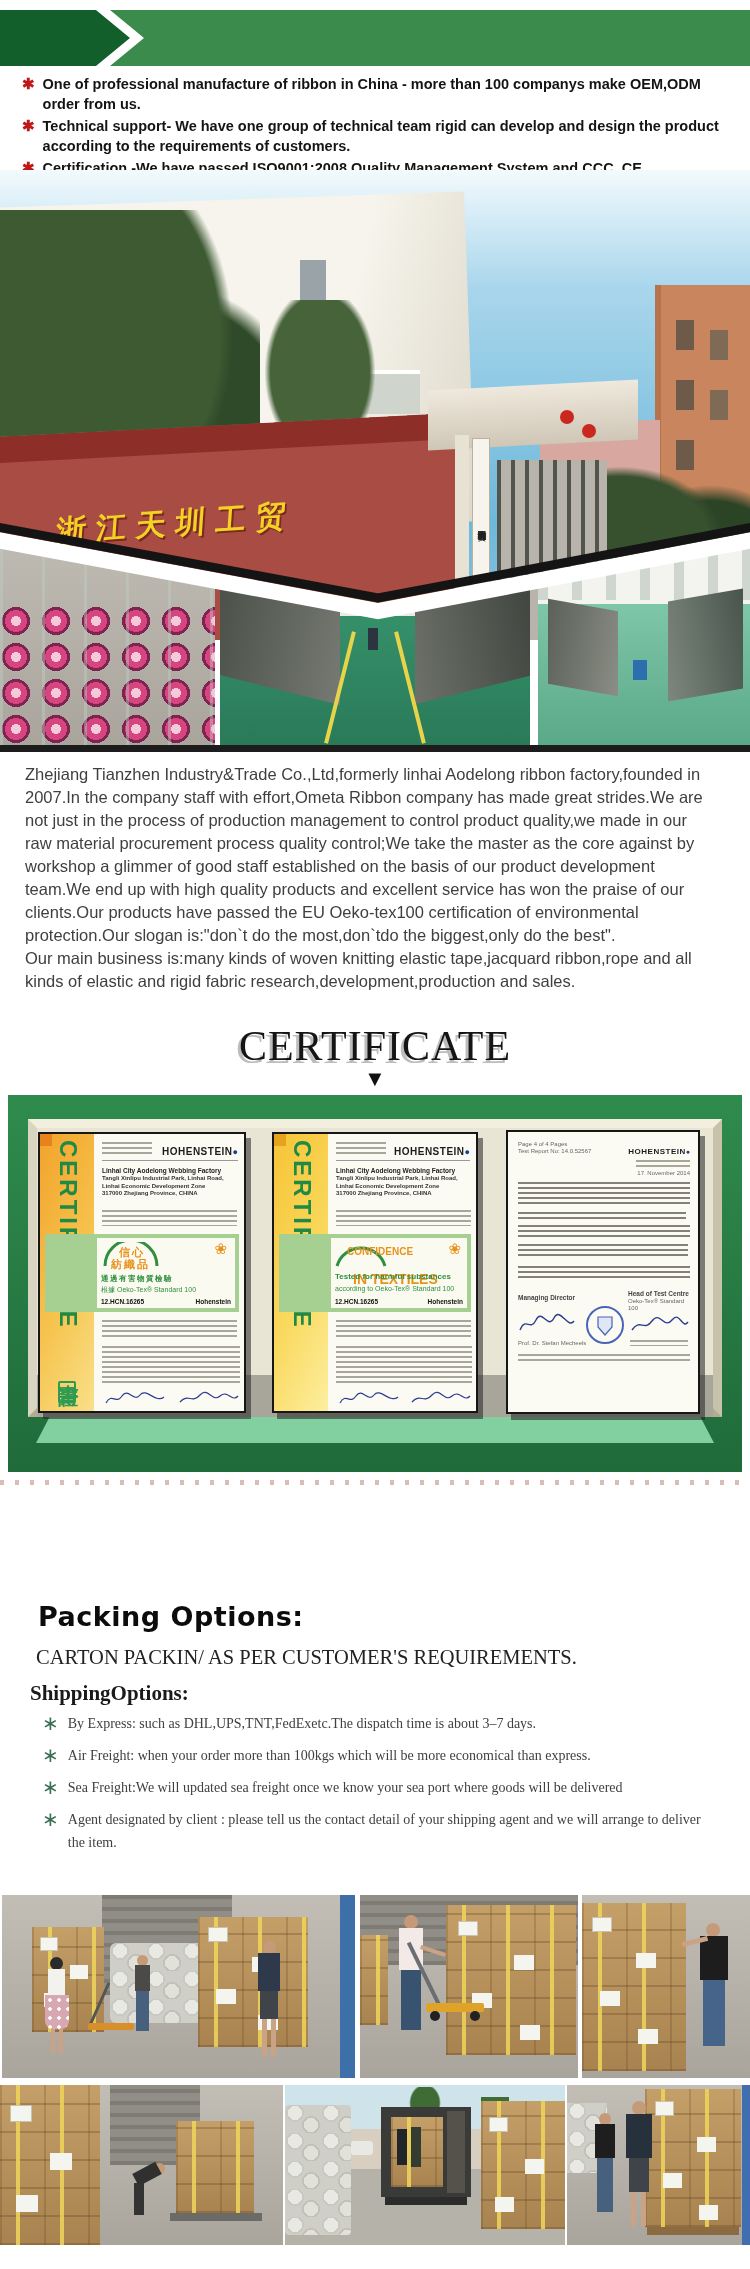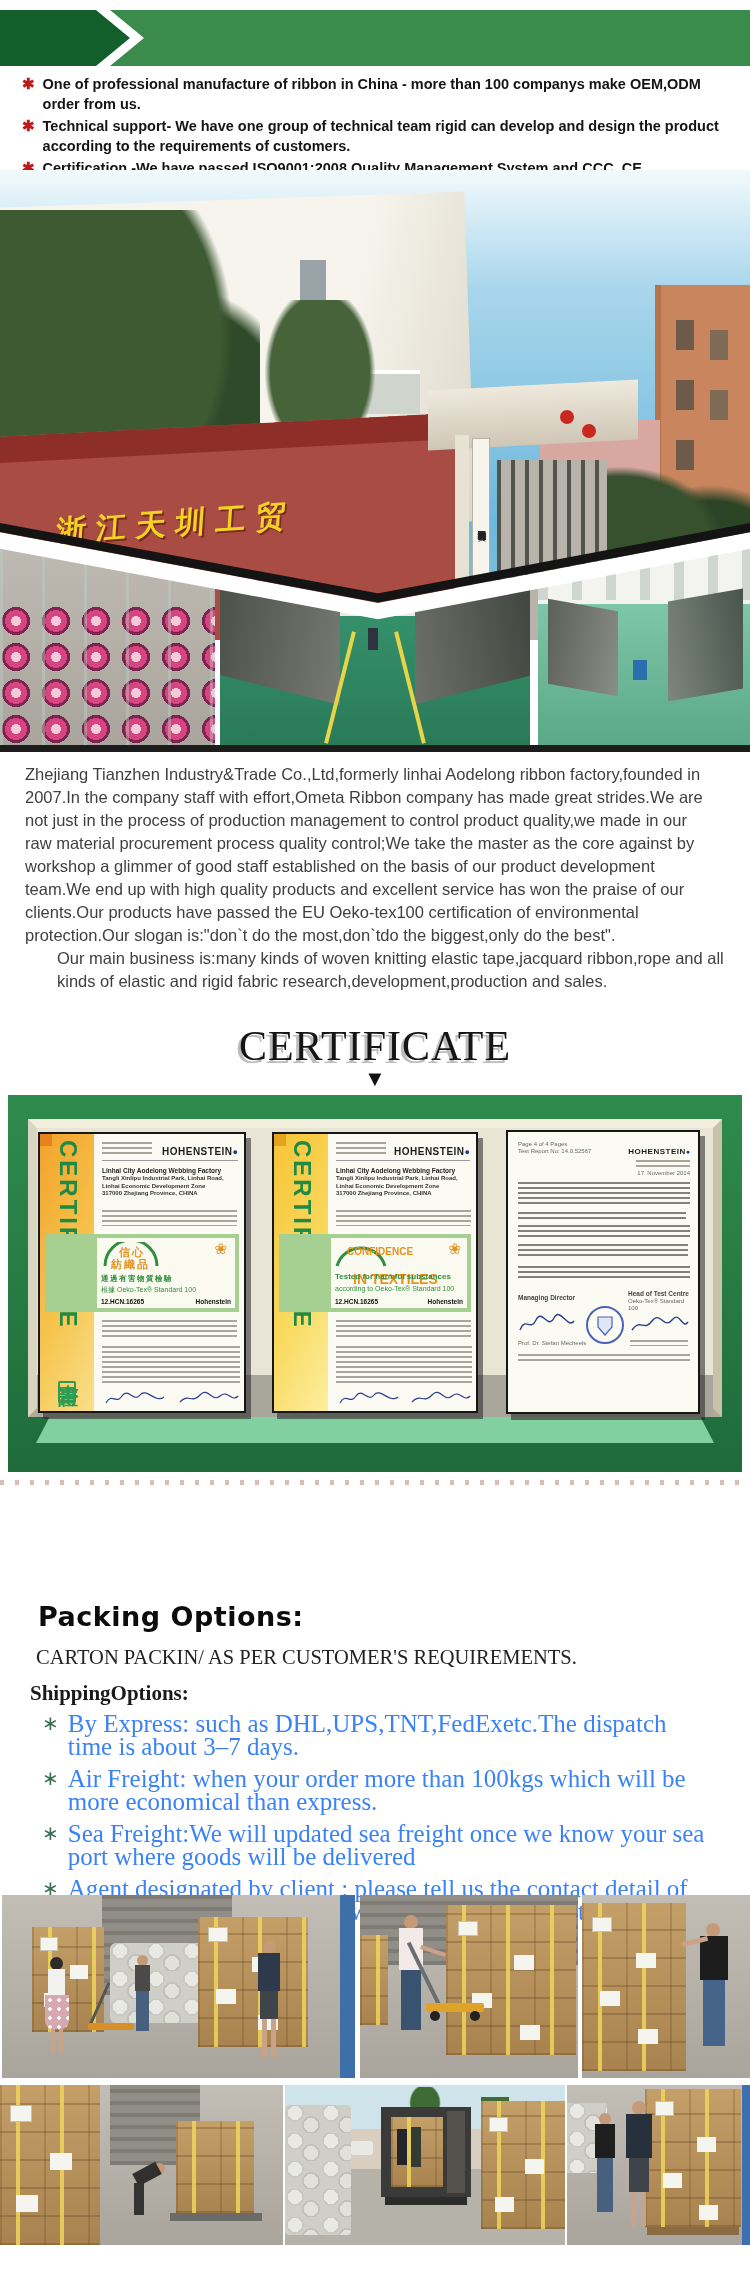--- a/index.html
+++ b/index.html
@@ -87,21 +87,21 @@
   
   .packtitle{position:absolute;left:38px;top:1601px;font-size:27px;font-weight:800;color:#0c0c0c;
     font-family:"DejaVu Sans",sans-serif;letter-spacing:0.5px;}
   .cartonline{position:absolute;left:36px;top:1646px;font-family:"Liberation Serif",serif;
     font-size:20.5px;color:#222;}
   .shiptitle{position:absolute;left:30px;top:1681px;font-family:"Liberation Serif",serif;
     font-size:21px;font-weight:700;color:#1a1a1a;}
   .shipopts{position:absolute;left:42px;top:1712px;width:680px;font-family:"Liberation Serif",serif;}
   .srow{display:flex;margin-bottom:9px;}
   .smark{color:#3c7056;font-size:20px;line-height:23px;margin-right:9px;}
-  .stext{font-size:25px;line-height:23px;color:#3b82f6;width:645px;}
+  .stext{font-size:14px;line-height:23px;color:#404040;width:645px;}
 
   .photo{position:absolute;overflow:hidden;background:linear-gradient(180deg,#c2beb6,#a9a59c);}
 </style>
 </head>
 <body>
 
 <div class="page">
 
   <div class="banner" style="top:10px;">
     <div class="dark"></div>
@@ -169,21 +169,21 @@
 
     <svg class="abs" style="left:0;top:0;pointer-events:none;" width="750" height="582">
       <path d="M -8 369 L 378 441 L 758 369" stroke="#ffffff" stroke-width="16" fill="none"></path>
       <path d="M -8 356 L 378 428 L 758 356" stroke="#141414" stroke-width="9" fill="none"></path>
     </svg>
 
     <div class="abs" style="left:0;top:575px;width:750px;height:7px;background:#1c1c1c;"></div>
   </div>
 
   <div class="para" style="top:763px;">Zhejiang Tianzhen Industry&amp;Trade Co.,Ltd,formerly linhai Aodelong ribbon factory,founded in 2007.In the company staff with effort,Ometa Ribbon company has made great strides.We are not just in the process of production management to control product quality,we made in our raw material procurement process quality control;We take the master as the core against by workshop a glimmer of good staff established on the basis of our product development team.We end up with high quality products and excellent service has won the praise of our clients.Our products have passed the EU Oeko-tex100 certification of environmental protection.Our slogan is:"don`t do the most,don`tdo the biggest,only do the best".</div>
-  <div class="para" style="top:947px;margin-left:32px;">Our main business is:many kinds of woven knitting elastic tape,jacquard ribbon,rope and all kinds of elastic and rigid fabric research,development,production and sales.</div>
+  <div class="para" style="top:947px;">Our main business is:many kinds of woven knitting elastic tape,jacquard ribbon,rope and all kinds of elastic and rigid fabric research,development,production and sales.</div>
 
   <div class="certtitle">CERTIFICATE</div>
   <div class="certarrow">▼</div>
 
   <div class="frame">
     <div class="mat"></div>
     <div class="shelf"></div>
     <div class="ledge"></div>
 
     <div class="card" style="left:30px;top:37px;width:208px;height:281px;">

